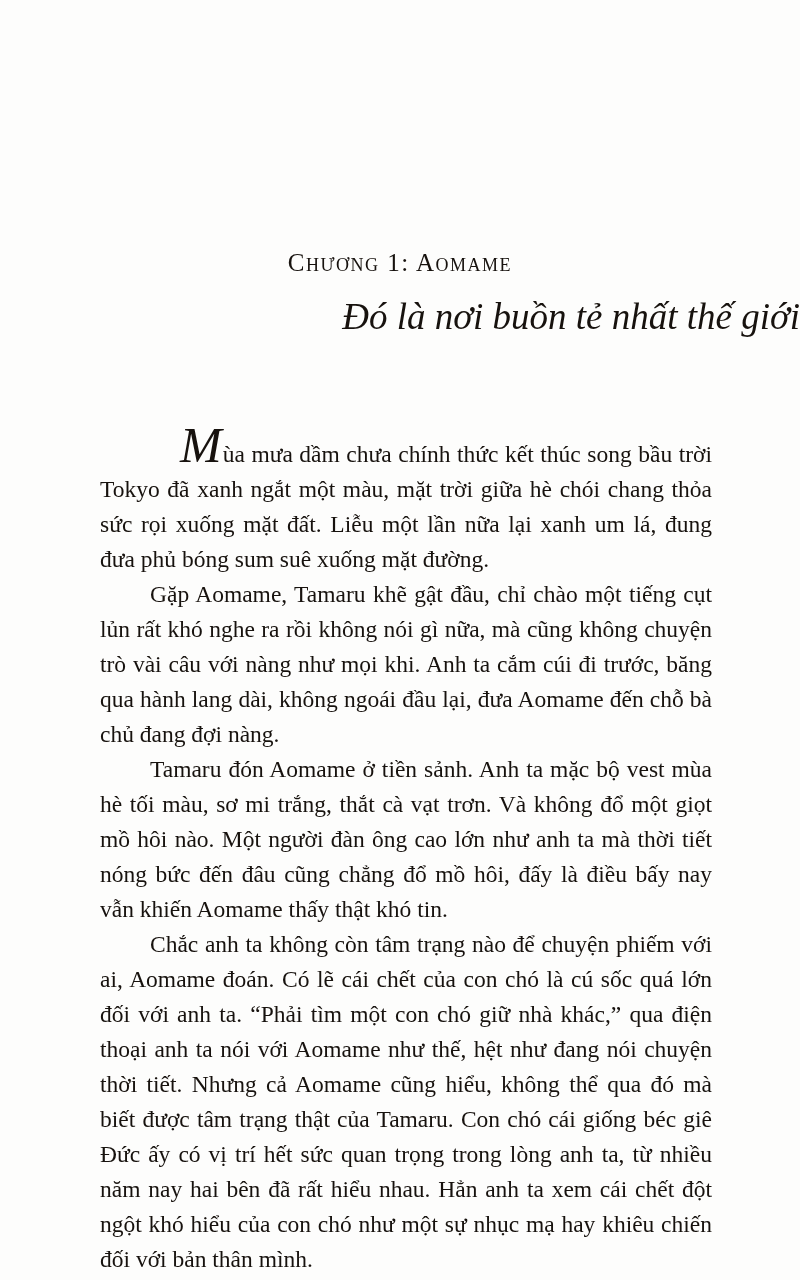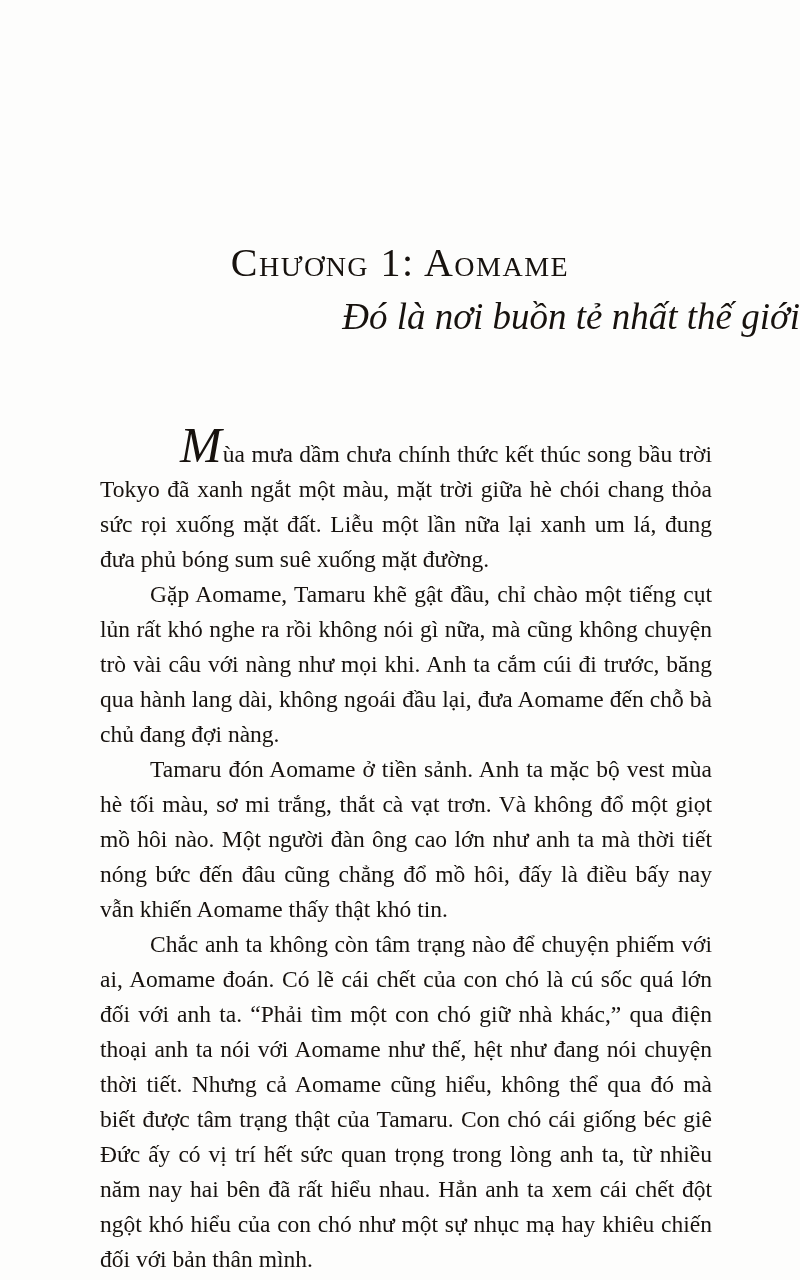--- a/index.html
+++ b/index.html
@@ -22,21 +22,21 @@
     font-family: "Liberation Serif", "DejaVu Serif", serif;
     overflow: hidden;
   }
   .chapter-heading {
     position: absolute;
     top: 246px;
     left: 0;
     width: 100%;
     text-align: center;
     font-variant: small-caps;
-    font-size: 40px;
+    font-size: 25px;
     letter-spacing: 1.5px;
     line-height: 34px;
   }
   .chapter-subtitle {
     position: absolute;
     top: 290px;
     left: 0;
     width: 100%;
     text-align: right;
     font-style: italic;

